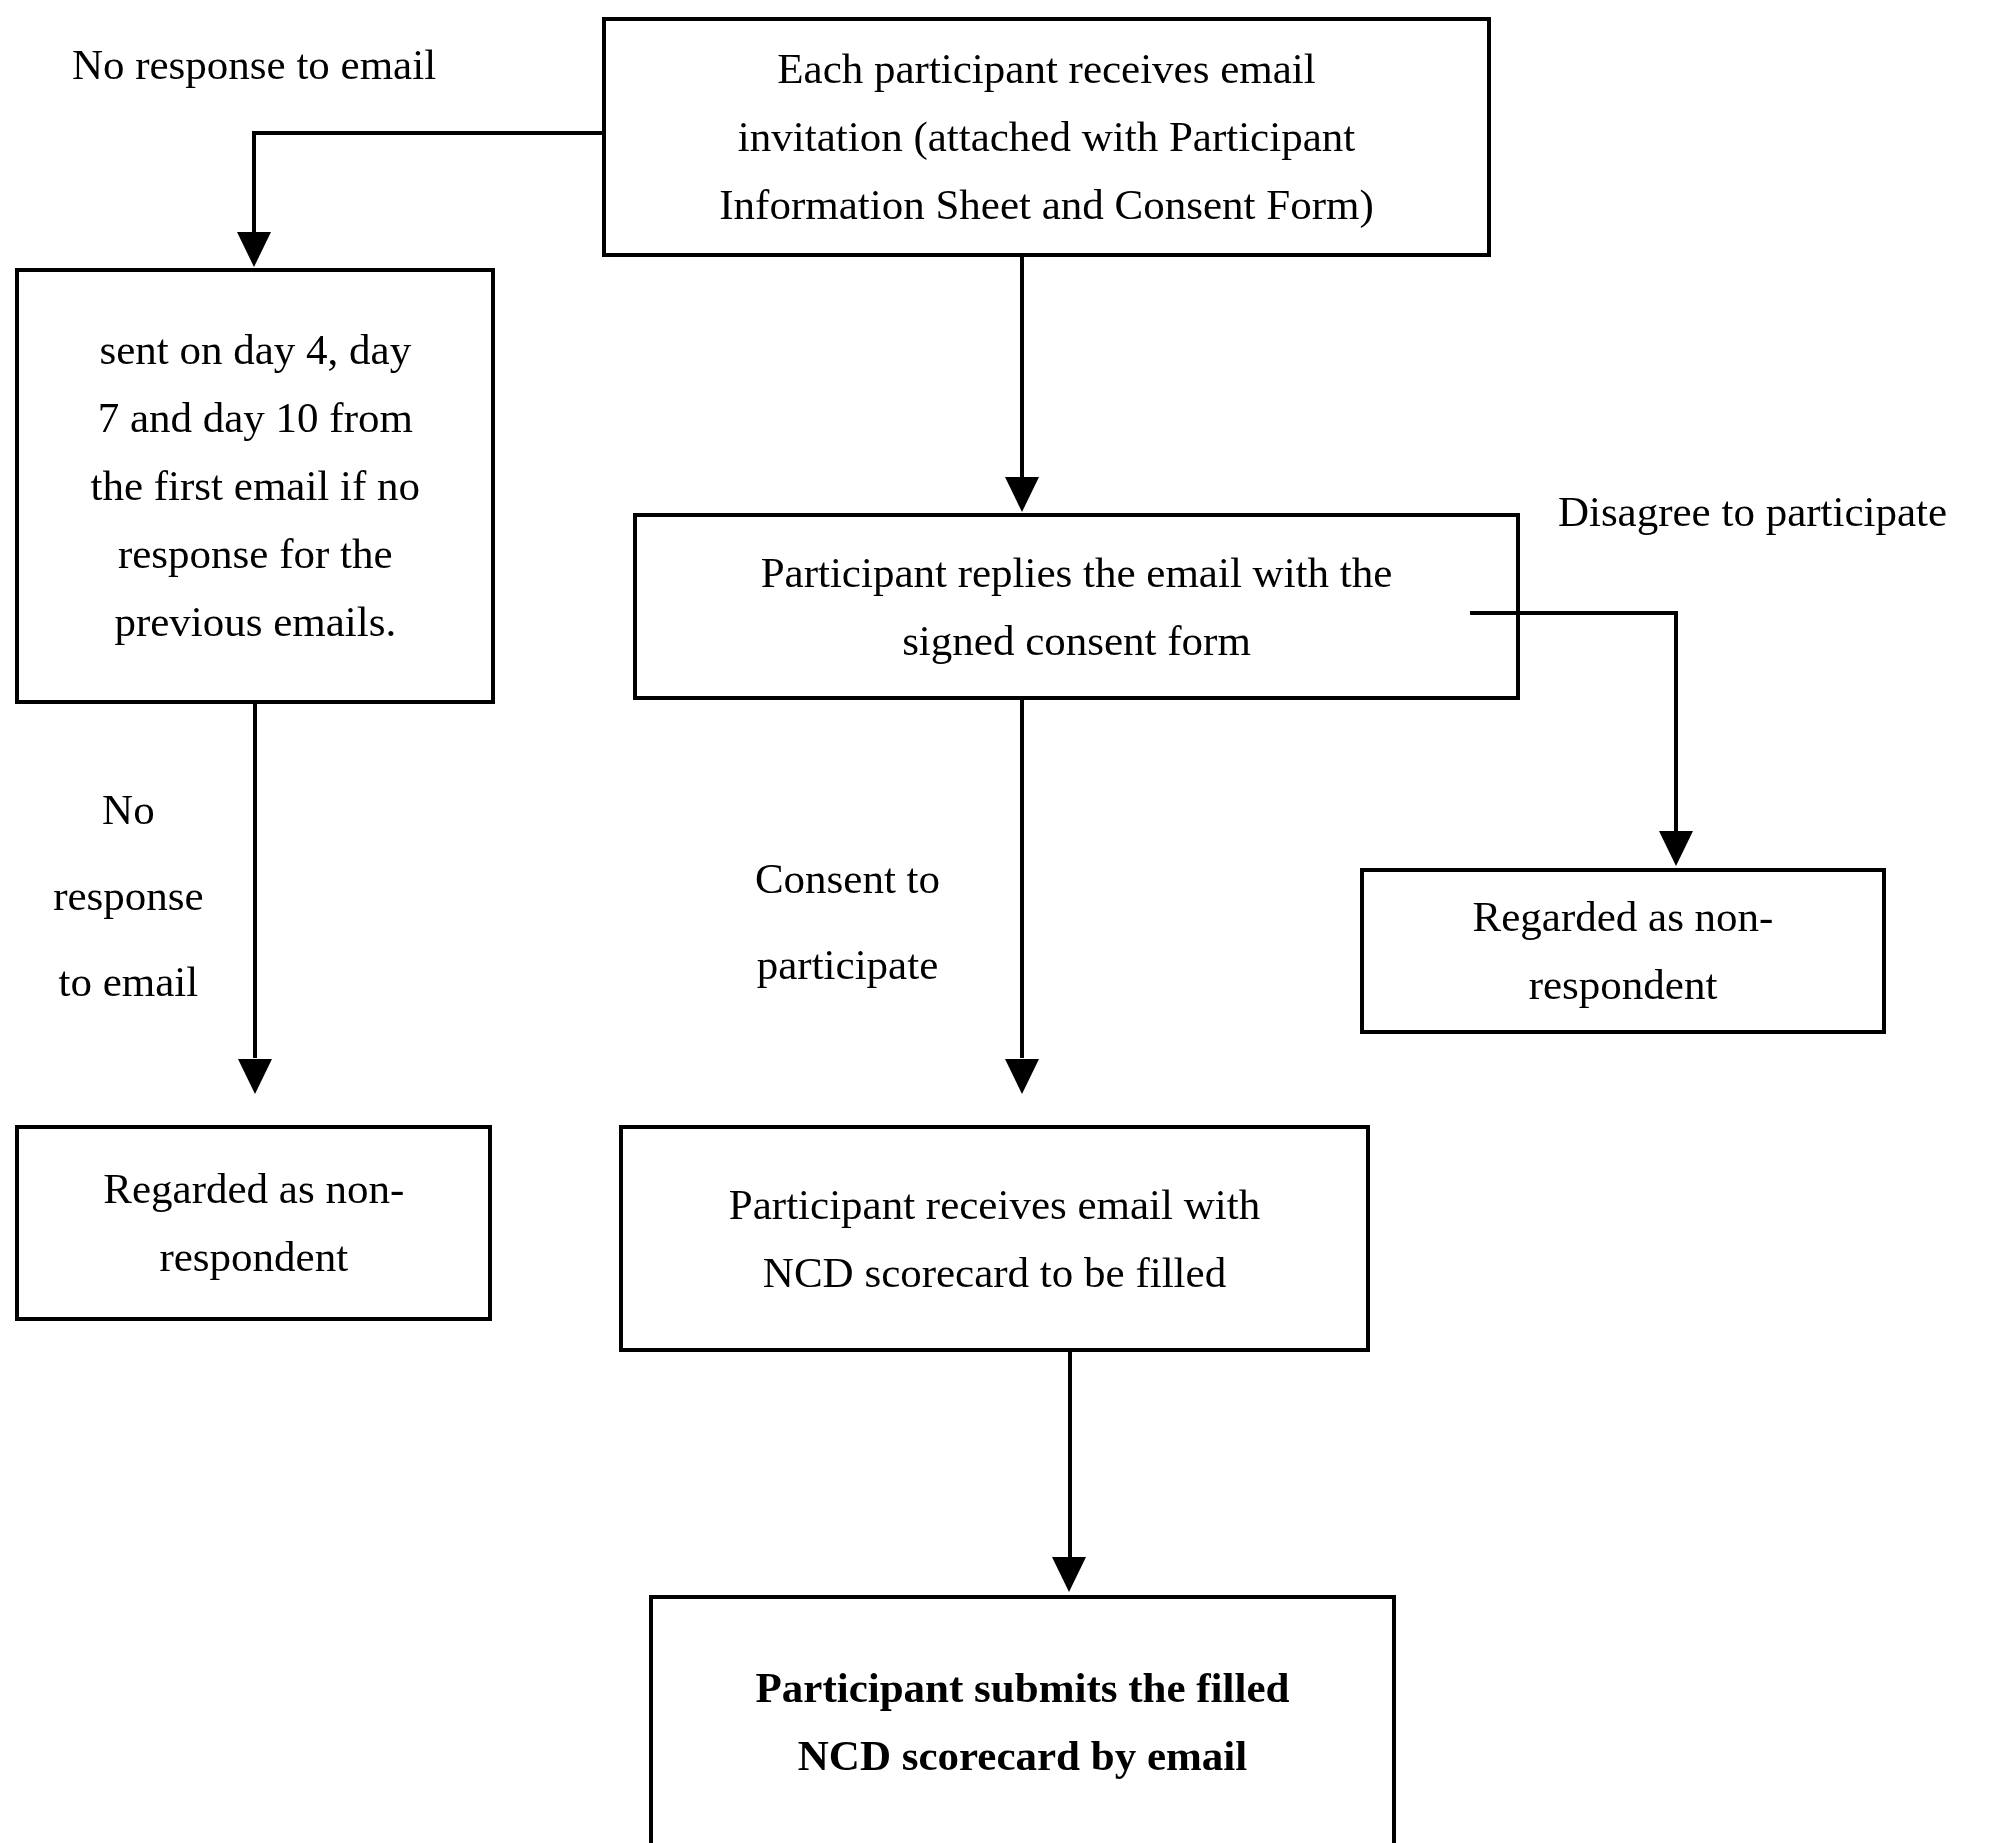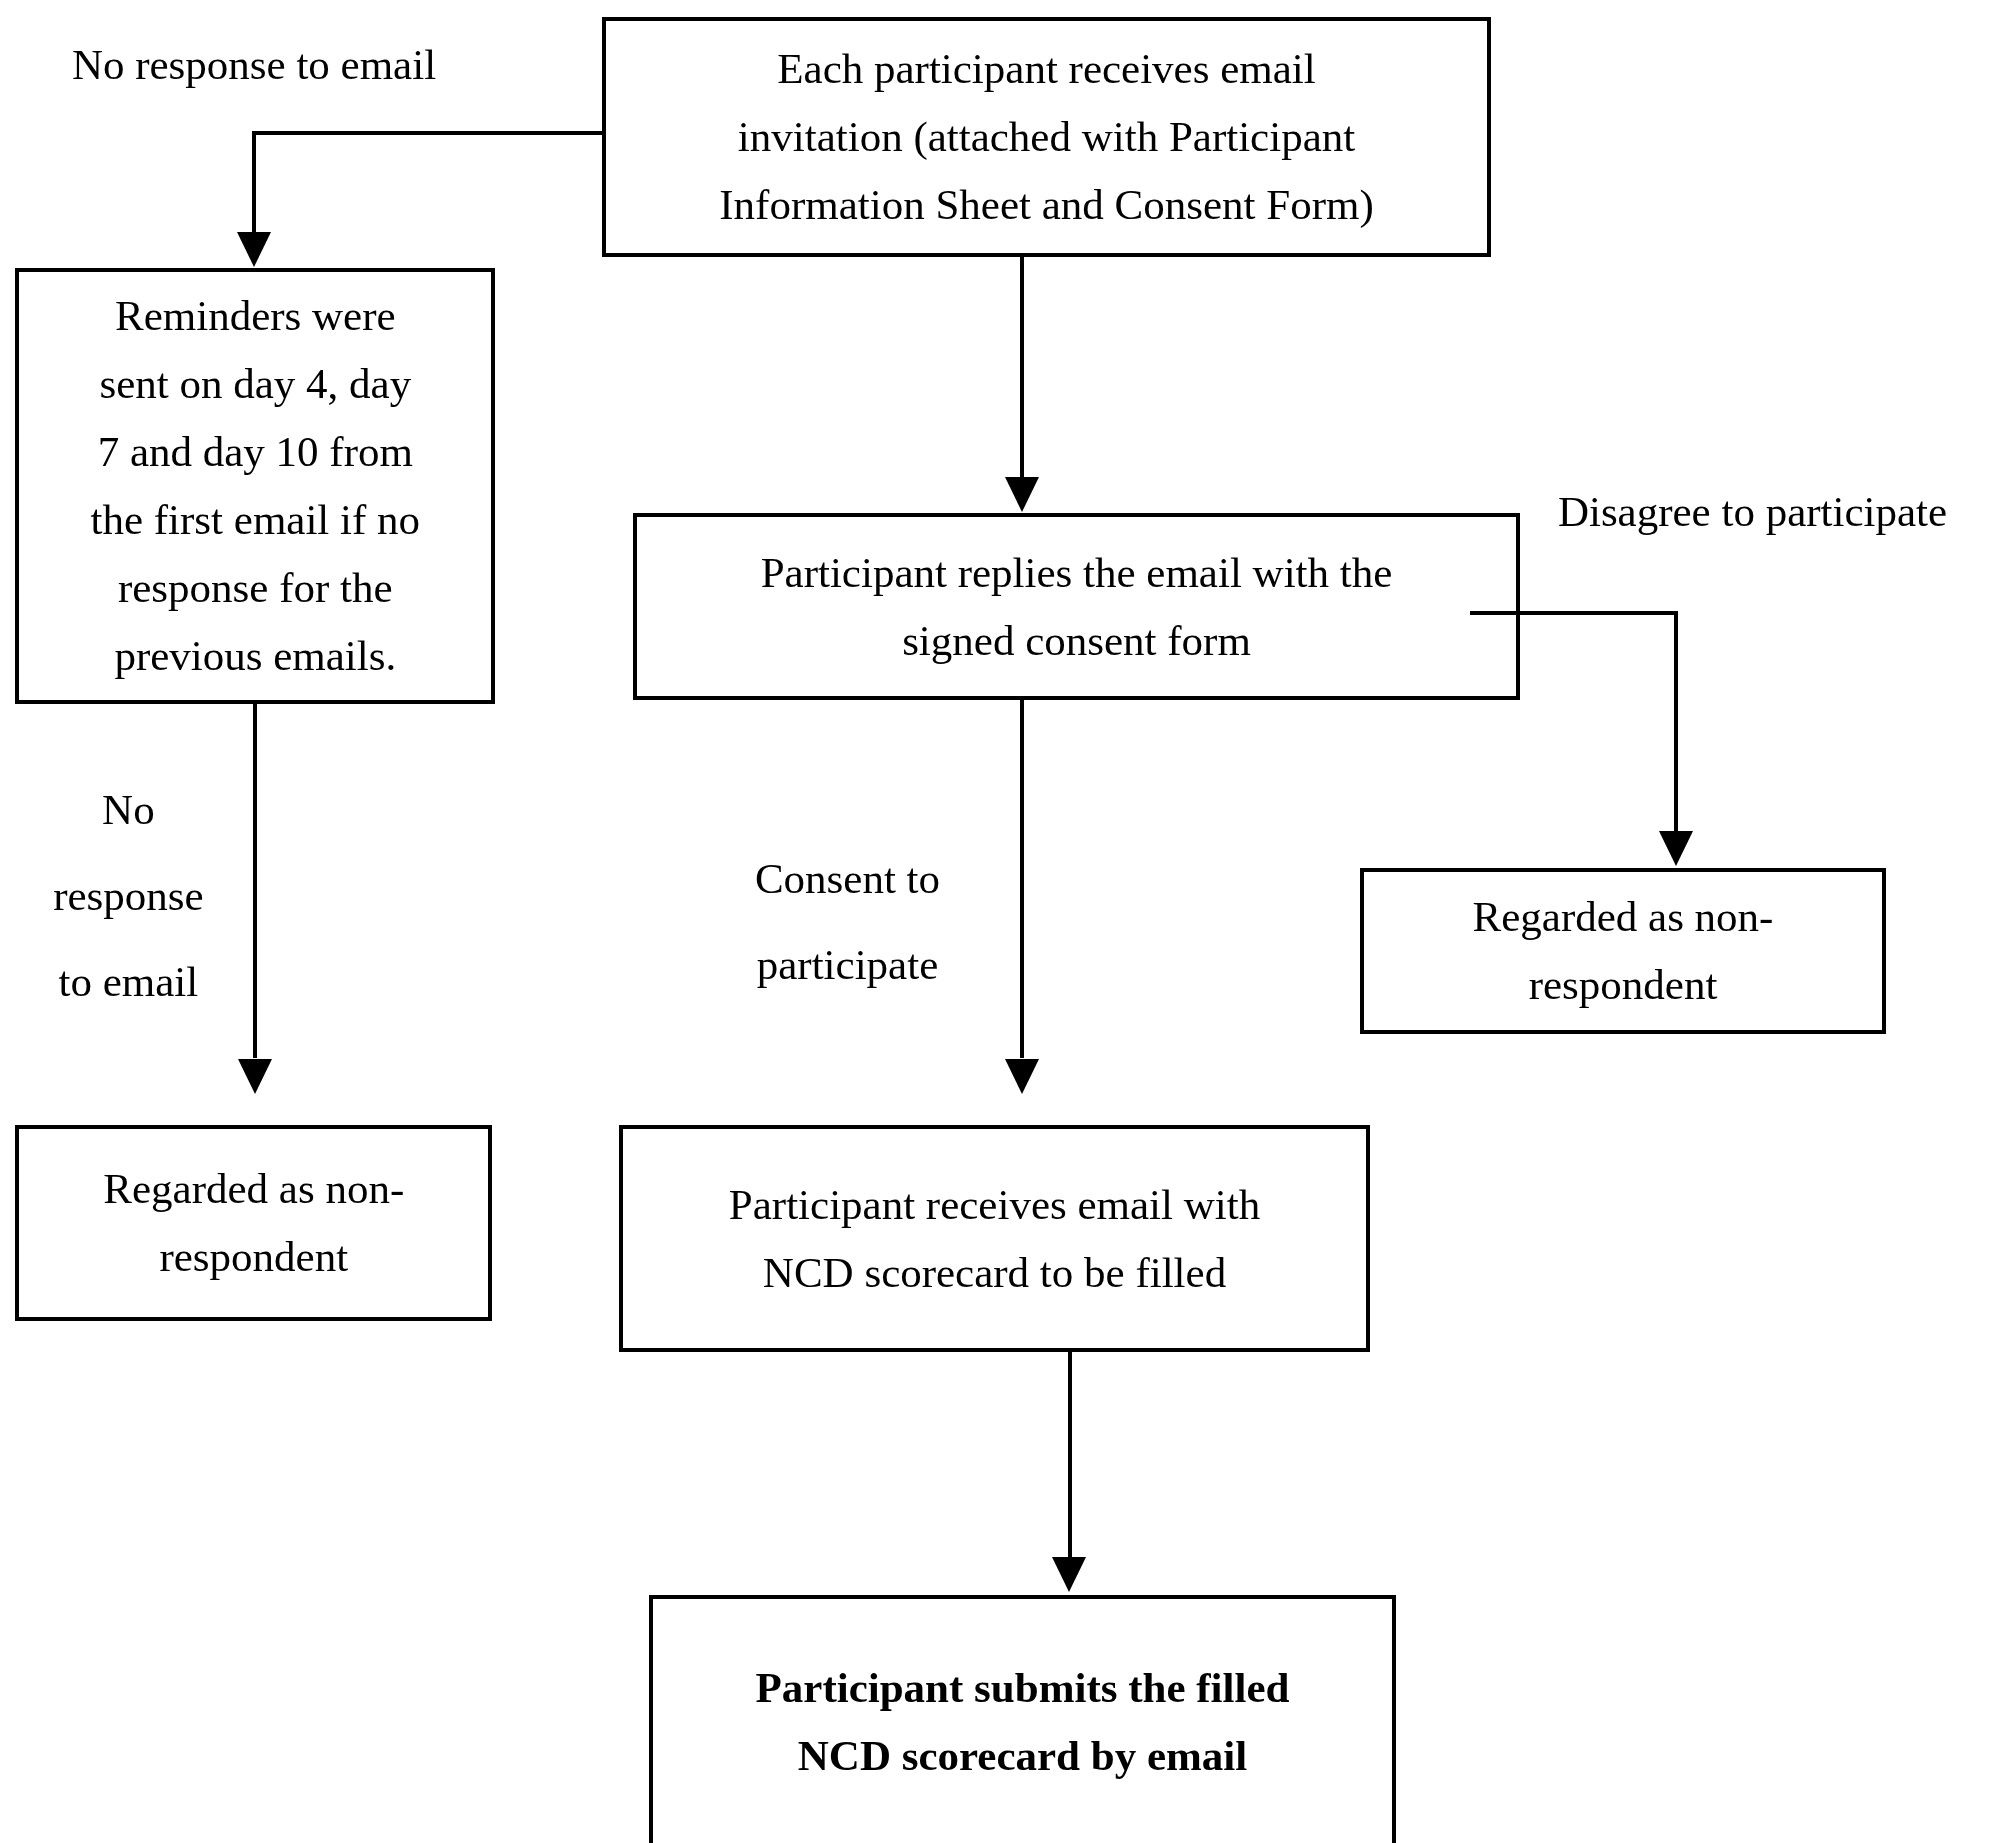--- a/index.html
+++ b/index.html
@@ -94,21 +94,20 @@
 
 <div class="canvas">
 
   <div class="box" id="box-invitation">
     <div class="line">Each participant receives email</div>
     <div class="line">invitation (attached with Participant</div>
     <div class="line">Information Sheet and Consent Form)</div>
   </div>
 
   <div class="box" id="box-reminders">
-    <div class="line">Reminders were</div>
     <div class="line">sent on day 4, day</div>
     <div class="line">7 and day 10 from</div>
     <div class="line">the first email if no</div>
     <div class="line">response for the</div>
     <div class="line">previous emails.</div>
   </div>
 
   <div class="box" id="box-replies">
     <div class="line">Participant replies the email with the</div>
     <div class="line">signed consent form</div>

